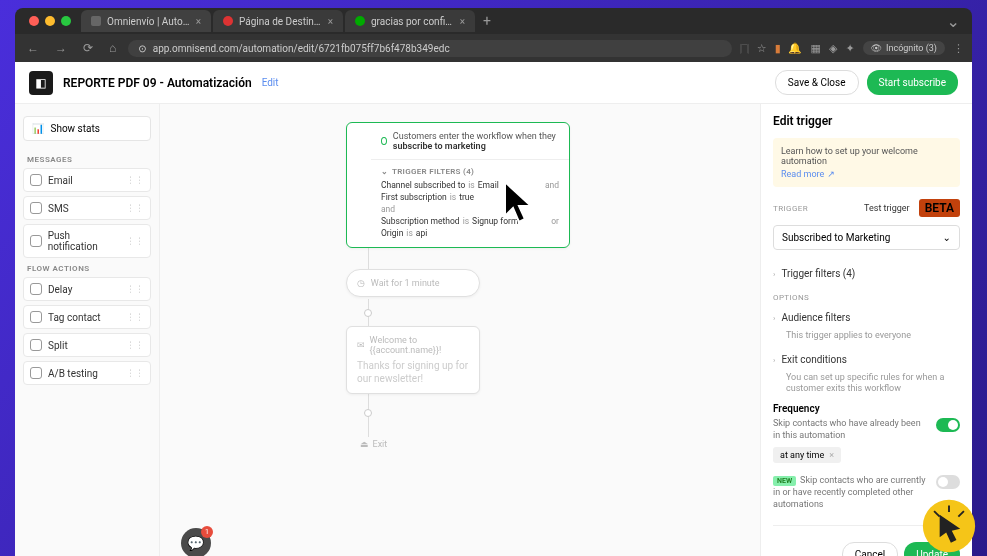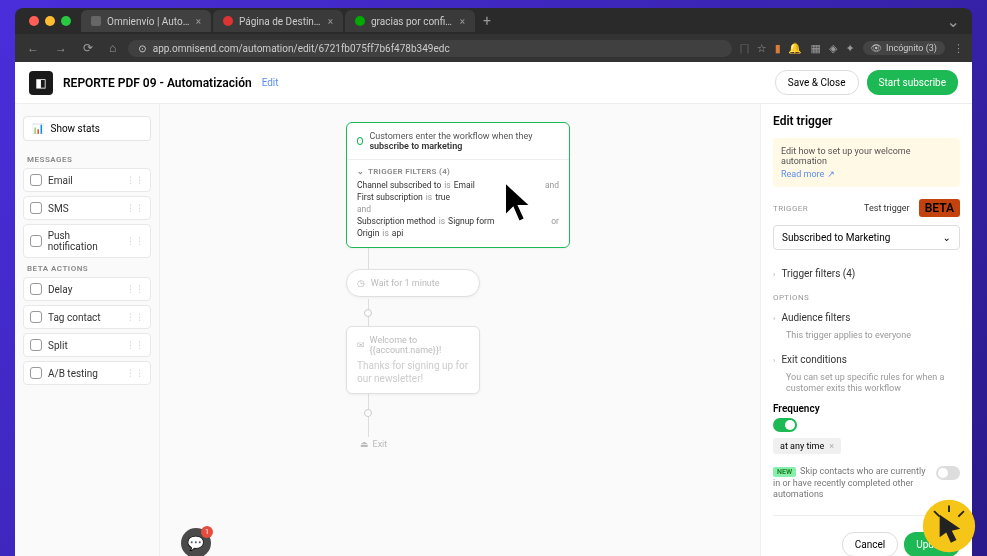--- a/index.html
+++ b/index.html
@@ -58,21 +58,21 @@
     .toggle-row { display: flex; align-items: flex-start; gap: 8px; margin-top: 4px; }
     .toggle-text { font-size: 9px; color: #777; flex: 1; line-height: 1.3; }
     .toggle { width: 24px; height: 14px; background: #1db954; border-radius: 7px; position: relative; flex-shrink: 0; }
     .toggle.off { background: #ddd; }
     .toggle::after { content: ''; position: absolute; width: 10px; height: 10px; background: #fff; border-radius: 50%; top: 2px; right: 2px; }
     .toggle.off::after { left: 2px; right: auto; }
     .chip { display: inline-flex; align-items: center; gap: 5px; background: #f0f0f0; padding: 3px 7px; border-radius: 3px; font-size: 9px; margin-top: 6px; }
     .chip .x { color: #aaa; cursor: pointer; }
     .new-badge { background: #86efac; color: #1a7a1a; font-size: 7px; padding: 1px 4px; border-radius: 2px; font-weight: 600; margin-right: 4px; }
     .panel-footer { display: flex; justify-content: flex-end; gap: 6px; padding-top: 16px; border-top: 1px solid #eee; margin-top: 14px; }
-    .node { position: absolute; background: #fff; border: 1px solid #e0e0e0; border-radius: 6px; box-shadow: 0 1px 3px rgba(0,0,0,0.05); }
+    .node { position: absolute; background: #fff; border: 1px solid #e0e0e0; border-radius: 6px; box-shadow: 0 1px 3px rgba(0,0,0,0.05); padding-left: 24px; }
     .node.trigger { left: 186px; top: 18px; width: 224px; border-color: #1db954; }
     .node-header { padding: 8px 10px; font-size: 9px; color: #555; display:flex; align-items:center; gap:6px; }
     .node-header .dot { width:8px; height:8px; border:1px solid #1db954; border-radius:50%; }
     .node-filters { border-top: 1px solid #eee; padding: 7px 10px; }
     .nf-title { font-size: 8px; color: #888; font-weight: 600; letter-spacing: 0.3px; display: flex; align-items: center; gap: 4px; margin-bottom: 4px; }
     .nf-row { font-size: 8.5px; color: #333; margin: 2px 0; display:flex; gap:3px; }
     .nf-row .key { color: #333; }
     .nf-row .op { color: #999; }
     .nf-row .val { color: #333; }
     .nf-row .conj { margin-left: auto; color: #999; }
@@ -174,21 +174,21 @@
       <div class="sidebar-item">
           <span class="sb-icon"></span>
           <span>SMS</span>
           <span class="drag">⋮⋮</span>
         </div>
       <div class="sidebar-item">
           <span class="sb-icon"></span>
           <span>Push notification</span>
           <span class="drag">⋮⋮</span>
         </div>
-      <div class="sidebar-section-title">BETA ACTIONS</div>
+      <div class="sidebar-section-title">FLOW ACTIONS</div>
       <div class="sidebar-item">
           <span class="sb-icon"></span>
           <span>Delay</span>
           <span class="drag">⋮⋮</span>
         </div>
       <div class="sidebar-item">
           <span class="sb-icon"></span>
           <span>Tag contact</span>
           <span class="drag">⋮⋮</span>
         </div>
@@ -275,21 +275,21 @@
 
       <div class="chat-bubble">
         <span>💬</span>
         <span class="badge">1</span>
       </div>
     </div>
 
     <div class="right-panel">
       <div class="rp-title">Edit trigger</div>
       <div class="info-box">
-        <div>Edit how to set up your welcome automation</div>
+        <div>Learn how to set up your welcome automation</div>
         <a class="info-link">
             <span>Read more</span>
             <span>↗</span>
           </a>
       </div>
       <div class="rp-row">
         <span class="rp-mini">TRIGGER</span>
         <div style="display:flex; gap:4px; align-items:center;">
           <span class="rp-link">Test trigger</span>
           <span class="beta-badge">BETA</span>
@@ -309,20 +309,21 @@
         <span>Audience filters</span>
       </div>
       <div class="accordion-sub">This trigger applies to everyone</div>
       <div class="accordion-item">
         <span class="chev">›</span>
         <span>Exit conditions</span>
       </div>
       <div class="accordion-sub">You can set up specific rules for when a customer exits this workflow</div>
       <div class="freq-title">Frequency</div>
       <div class="toggle-row">
+        <div class="toggle-text">Skip contacts who have already been in this automation</div>
         <div class="toggle"></div>
       </div>
       <div class="chip">
         <span>at any time</span>
         <span class="x">×</span>
       </div>
       <div class="toggle-row" style="margin-top:12px">
         <div class="toggle-text">
           <span class="new-badge">NEW</span><span>Skip contacts who are currently in or have recently completed other automations</span>
         </div>

